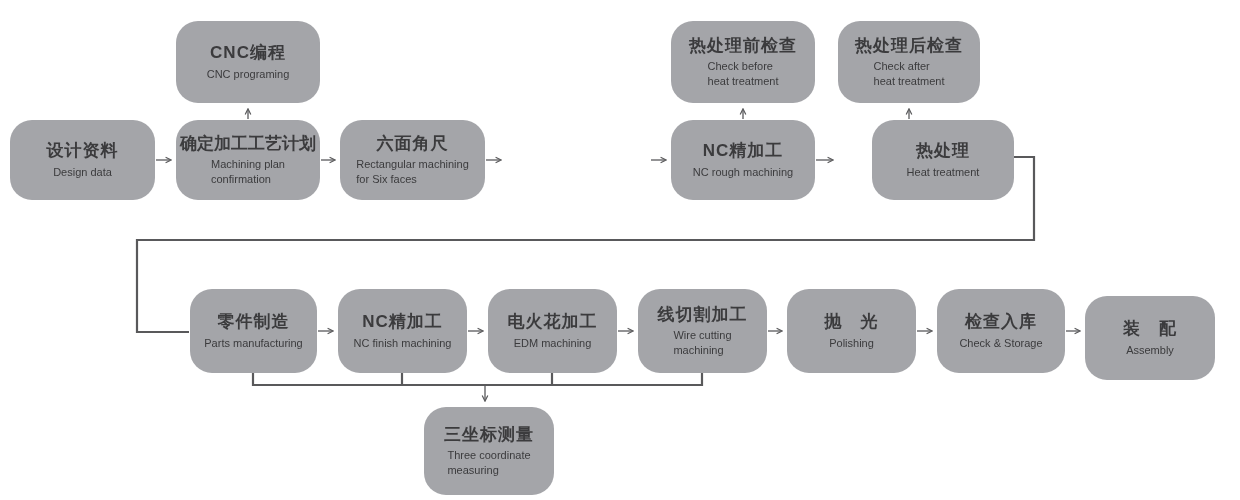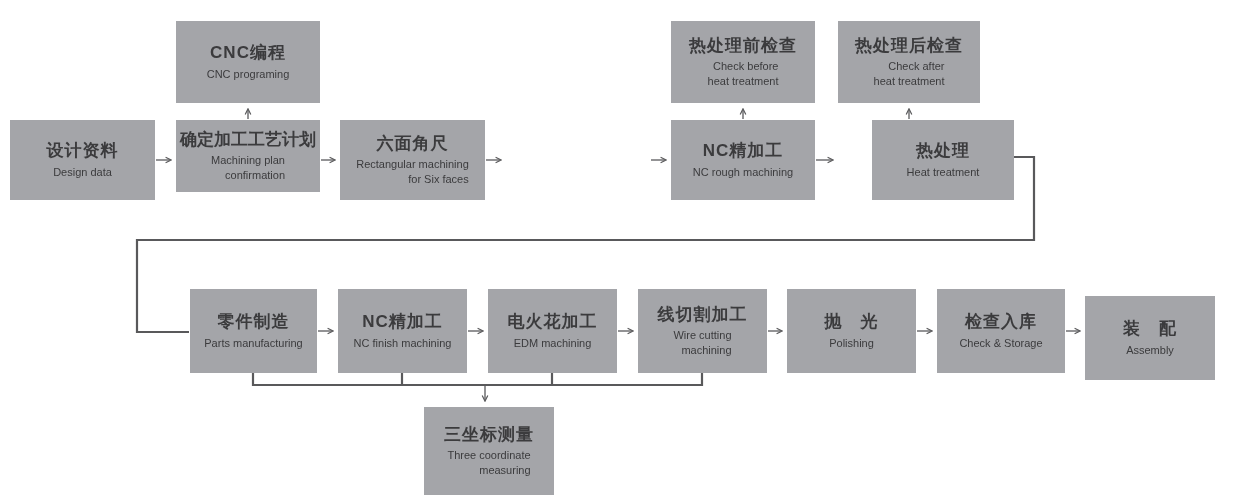--- a/index.html
+++ b/index.html
@@ -31,23 +31,24 @@
   .thick{stroke-width:2.2px;}
   .arrowed{marker-end:url(#arrowhead);}
   .node{
     position:absolute;
     background:var(--node-fill);
     display:flex;
     flex-direction:column;
     align-items:center;
     justify-content:center;
     gap:4px;
-    text-align:right;
+    text-align:left;
     box-sizing:border-box;
     padding:4px 2px;
+    border-radius:22px;
   }
   .zh{
     font-size:17px;
     font-weight:bold;
     letter-spacing:1px;
     color:var(--node-text);
     line-height:1.15;
     white-space:nowrap;
   }
   .en{
@@ -104,21 +105,21 @@
   <div class="node" style="left:838px;top:21px;width:142px;height:82px">
     <div class="zh">热处理后检查</div>
     <div class="en">Check after
 heat treatment</div>
   </div>
 
   <div class="node" style="left:10px;top:120px;width:145px;height:80px">
     <div class="zh">设计资料</div>
     <div class="en">Design data</div>
   </div>
-  <div class="node" style="left:176px;top:120px;width:144px;height:72px">
+  <div class="node" style="left:176px;top:120px;width:144px;height:80px">
     <div class="zh" style="letter-spacing:0">确定加工工艺计划</div>
     <div class="en">Machining plan
 confirmation</div>
   </div>
   <div class="node" style="left:340px;top:120px;width:145px;height:80px">
     <div class="zh">六面角尺</div>
     <div class="en">Rectangular machining
 for Six faces</div>
   </div>
   <div class="node" style="left:671px;top:120px;width:144px;height:80px">

